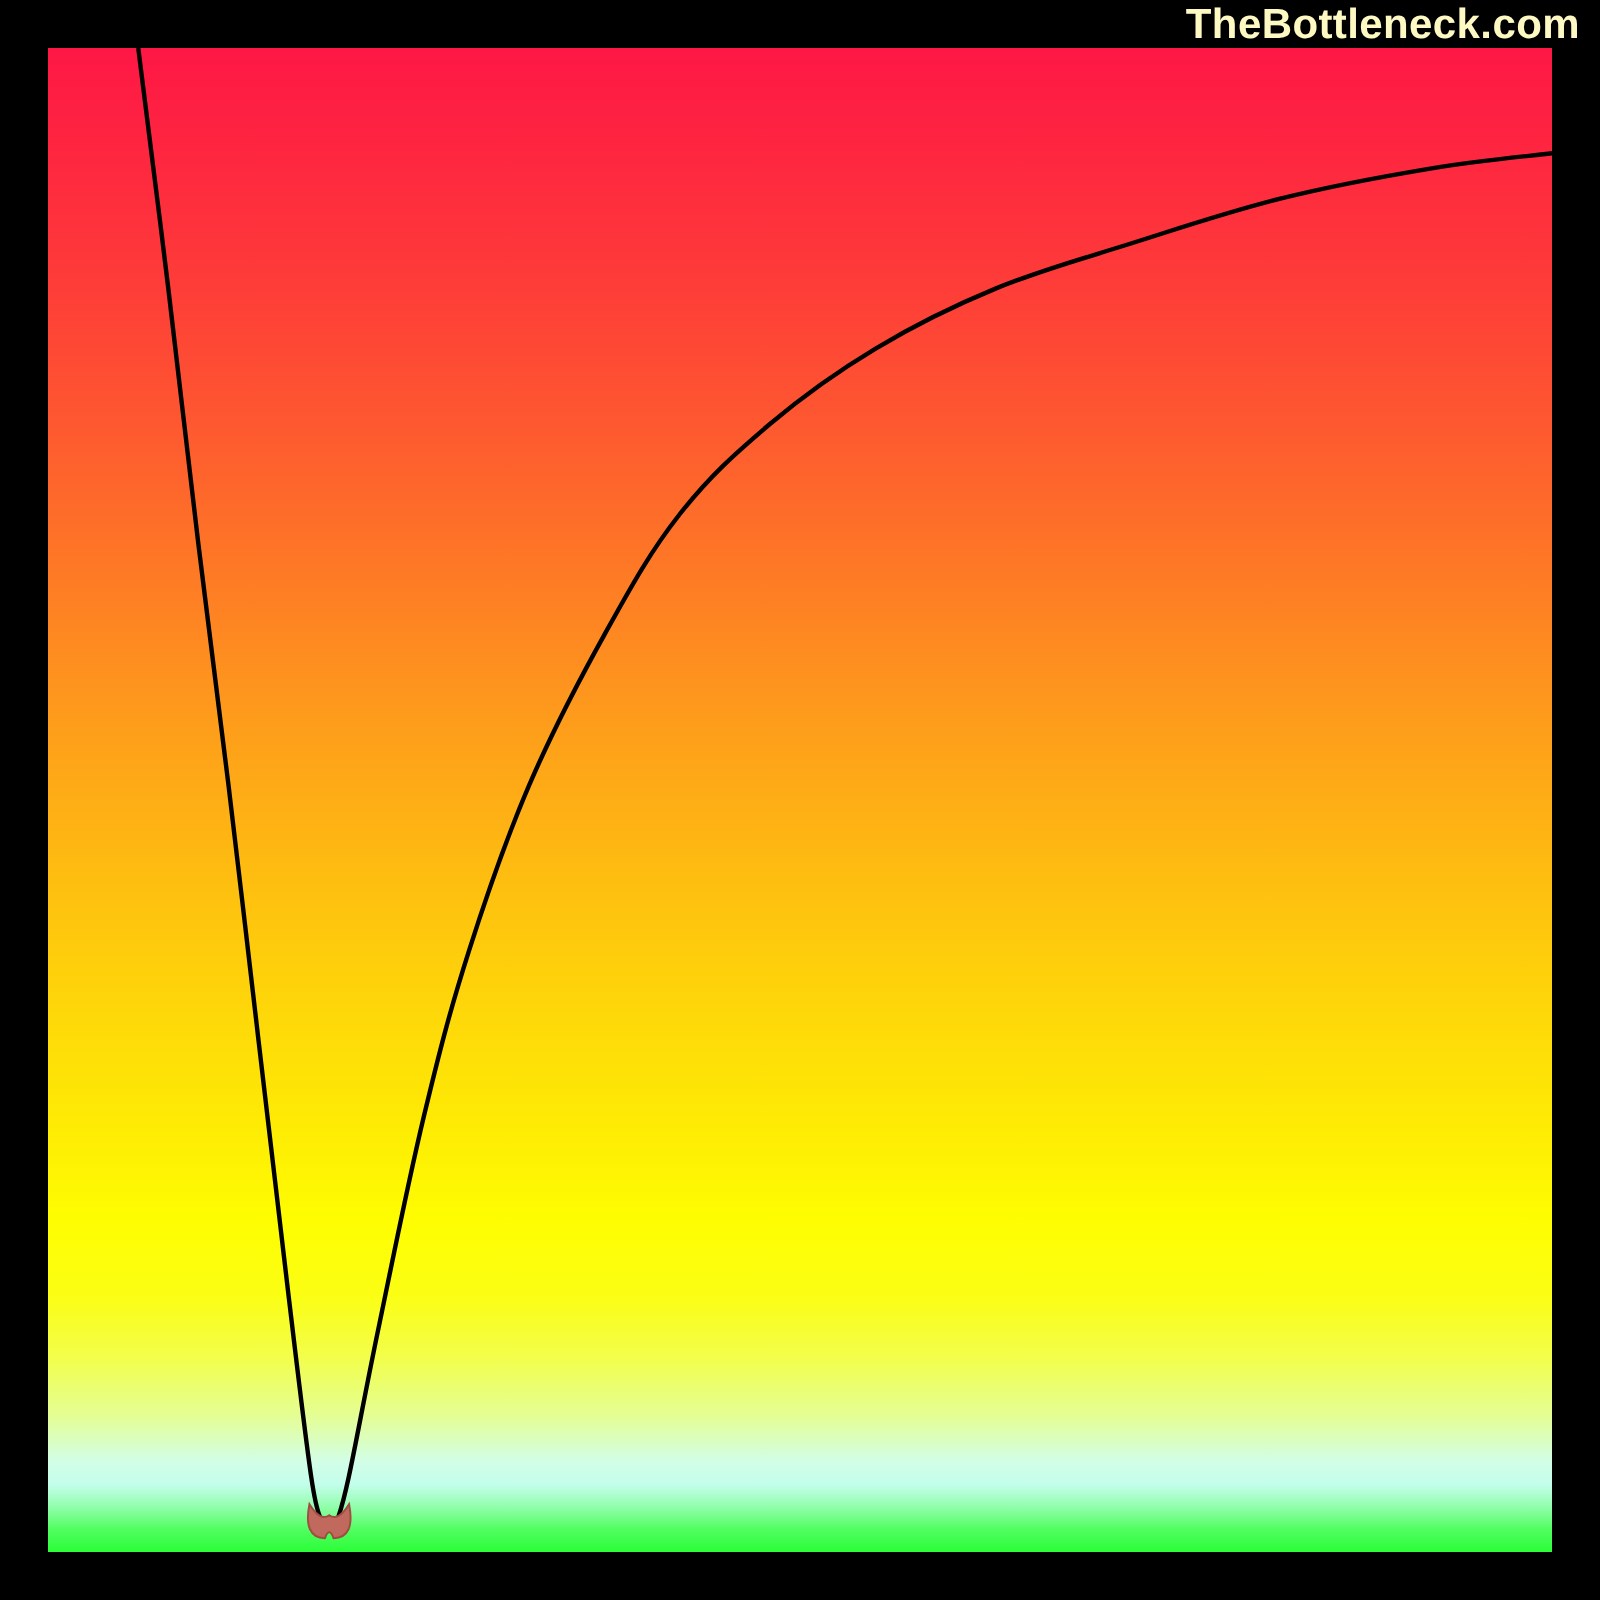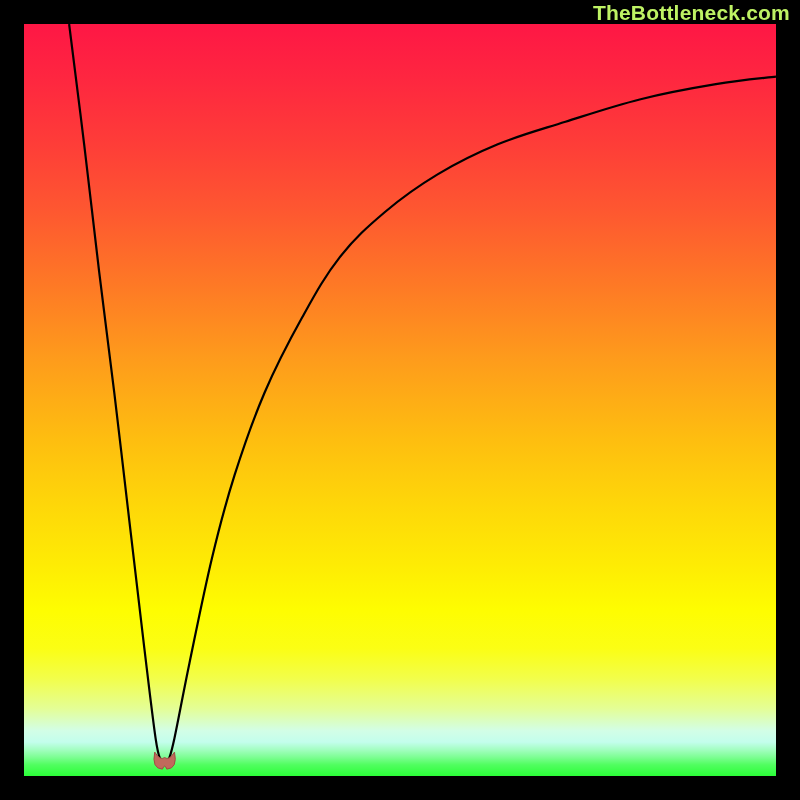--- a/index.html
+++ b/index.html
@@ -27,21 +27,21 @@
     position: absolute;
     inset: 0;
   }
   .watermark {
     position: absolute;
     top: 1px;
     right: 10px;
     font-family: Arial, Helvetica, sans-serif;
     font-size: 21px;
     font-weight: 600;
-    color: #bef264;
+    color: #fef9c3;
     letter-spacing: 0.2px;
   }
 </style>
 </head>
 <body>
 
 <div class="frame">
   <div class="watermark">TheBottleneck.com</div>
 
   <svg class="plot" viewBox="0 0 752 752" preserveAspectRatio="none">

